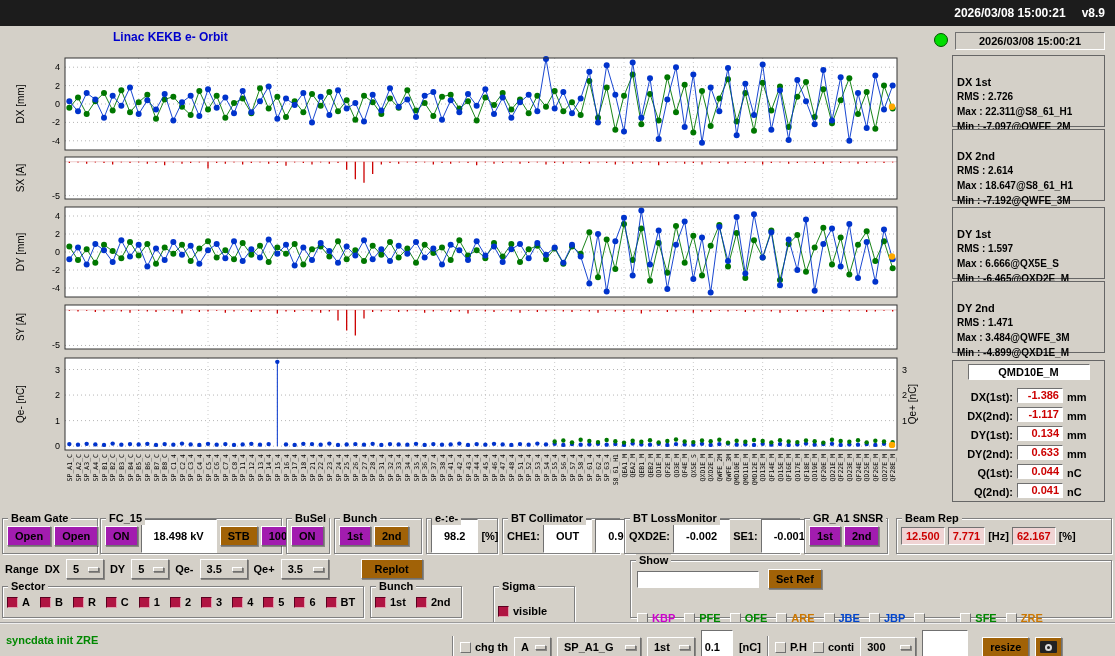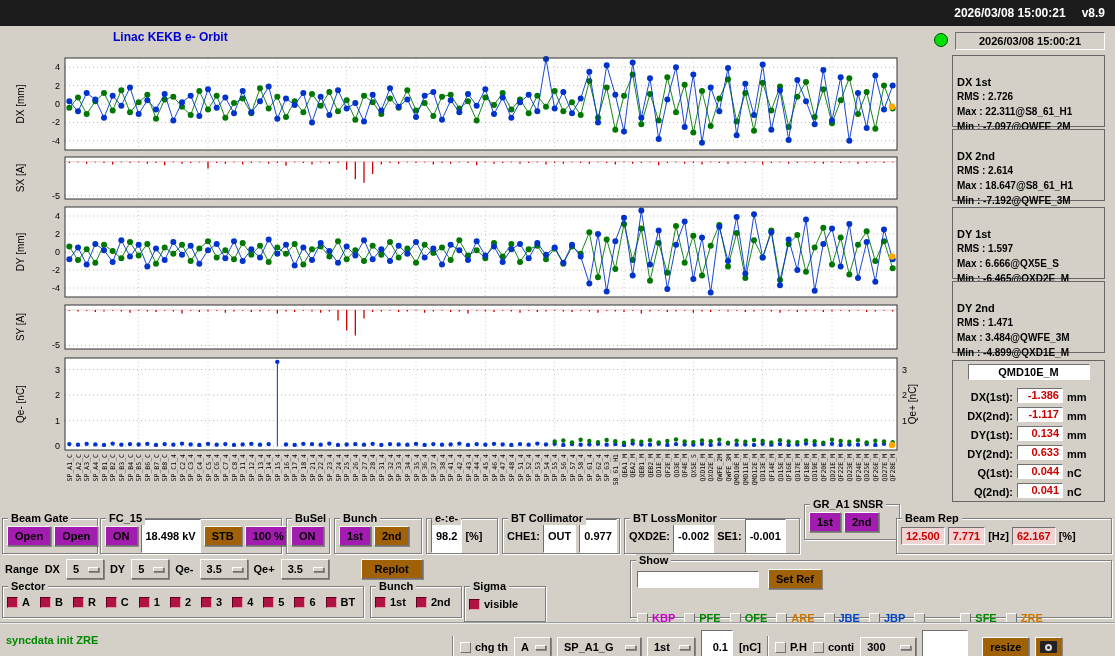--- a/index.html
+++ b/index.html
@@ -17,21 +17,21 @@
 .qmd-title{width:122px;margin:0 auto 4px;background:#fff;border:1px solid;border-color:#707070 #fff #fff #707070;text-align:center;font-weight:bold;height:16px;line-height:14px}
 .qmd-row{display:flex;align-items:flex-end;gap:4px;height:19px}
 .qmd-label{width:56px;text-align:right;font-weight:bold}
 .qmd-value{width:46px;background:#fff;border:1px solid;border-color:#707070 #fff #fff #707070;color:#cc0000;font-weight:bold;text-align:right;padding:0 3px;height:15px;line-height:13px}
 .qmd-unit{font-weight:bold}
 .grp{position:absolute;border:1px solid #808080;box-shadow:1px 1px 0 #fff,inset 1px 1px 0 #fff;background:#d4d0c8}
 .grp-title{position:absolute;top:-7px;left:5px;background:#d4d0c8;padding:0 3px;font-weight:bold;line-height:13px;white-space:nowrap}
 .grp-body{display:flex;align-items:center;gap:3px;padding:0 4px;height:100%}
 .btn{display:inline-flex;align-items:center;justify-content:center;height:20px;padding:0 7px;font-weight:bold;background:#a16207;border:1px solid;border-color:#fff #707070 #707070 #fff;box-shadow:1px 1px 0 rgba(0,0,0,.35);white-space:nowrap}
 .btn.green{background:#a21caf}
-.valbox{display:inline-flex;align-items:center;height:34px;padding:0 4px;background:#fff;border:1px solid;border-color:#707070 #fff #fff #707070;font-weight:bold;white-space:nowrap}
+.valbox{display:inline-flex;align-items:center;height:34px;padding:0 12px;background:#fff;border:1px solid;border-color:#707070 #fff #fff #707070;font-weight:bold;white-space:nowrap}
 .redval{display:inline-flex;align-items:center;height:18px;padding:0 4px;background:#f0d4d4;border:1px solid;border-color:#707070 #fff #fff #707070;color:#cc0000;font-weight:bold}
 .lbl{font-weight:bold;white-space:nowrap}
 .optmenu{display:inline-flex;align-items:center;justify-content:space-between;gap:6px;height:20px;padding:0 4px 0 6px;background:#d4d0c8;border:1px solid;border-color:#fff #707070 #707070 #fff;box-shadow:1px 1px 0 rgba(0,0,0,.35);font-weight:bold;white-space:nowrap}
 .optbar{width:11px;height:5px;background:#d4d0c8;border-top:1px solid #fff;border-left:1px solid #fff;border-bottom:1px solid #707070;border-right:1px solid #707070;box-shadow:1px 1px 0 rgba(0,0,0,.35);flex:none}
 .tgl{display:inline-flex;align-items:center;gap:4px;white-space:nowrap}
 .cb{width:11px;height:11px;background:#d4d0c8;border:1px solid;border-color:#fff #707070 #707070 #fff;flex:none}
 .cb.checked{background:#b01442;border-color:#5a0020 #e0a0b0 #e0a0b0 #5a0020}
 .tlbl{font-weight:bold}
 .range-row{position:absolute;left:5px;top:558px;height:22px;display:flex;align-items:center;gap:6px}
 .show-body{padding:8px 6px 4px;display:flex;flex-direction:column;gap:8px}
@@ -1091,21 +1091,21 @@
 </div>
 <div class="grp" style="left:624px;top:518px;width:176px;height:36px">
   <span class="grp-title">BT LossMonitor</span>
   <div class="grp-body">
     <span class="lbl">QXD2E:</span>
     <span class="valbox">-0.002</span>
     <span class="lbl">SE1:</span>
     <span class="valbox">-0.001</span>
   </div>
 </div>
-<div class="grp" style="left:804px;top:504px;width:96px;height:36px">
+<div class="grp" style="left:804px;top:518px;width:84px;height:36px">
   <span class="grp-title">GR_A1 SNSR</span>
   <div class="grp-body">
     <span class="btn green">1st</span>
     <span class="btn green">2nd</span>
   </div>
 </div>
 <div class="grp" style="left:896px;top:518px;width:216px;height:36px">
   <span class="grp-title">Beam Rep</span>
   <div class="grp-body">
     <span class="redval">12.500</span>
@@ -1244,21 +1244,21 @@
       <span class="tgl">
         <span class="cb checked"></span>
         <span class="tlbl">1st</span>
       </span>
       <span class="tgl">
         <span class="cb checked"></span>
         <span class="tlbl">2nd</span>
       </span>
     </div>
 </div>
-<div class="grp" style="left:464px;top:586px;width:82px;height:36px">
+<div class="grp" style="left:493px;top:586px;width:82px;height:50px">
   <span class="grp-title">Sigma</span>
   <div class="grp-body" id="sigma-items">
       <span class="tgl">
         <span class="cb checked"></span>
         <span class="tlbl">visible</span>
       </span>
     </div>
 </div>
 
 <div class="bottombar">

